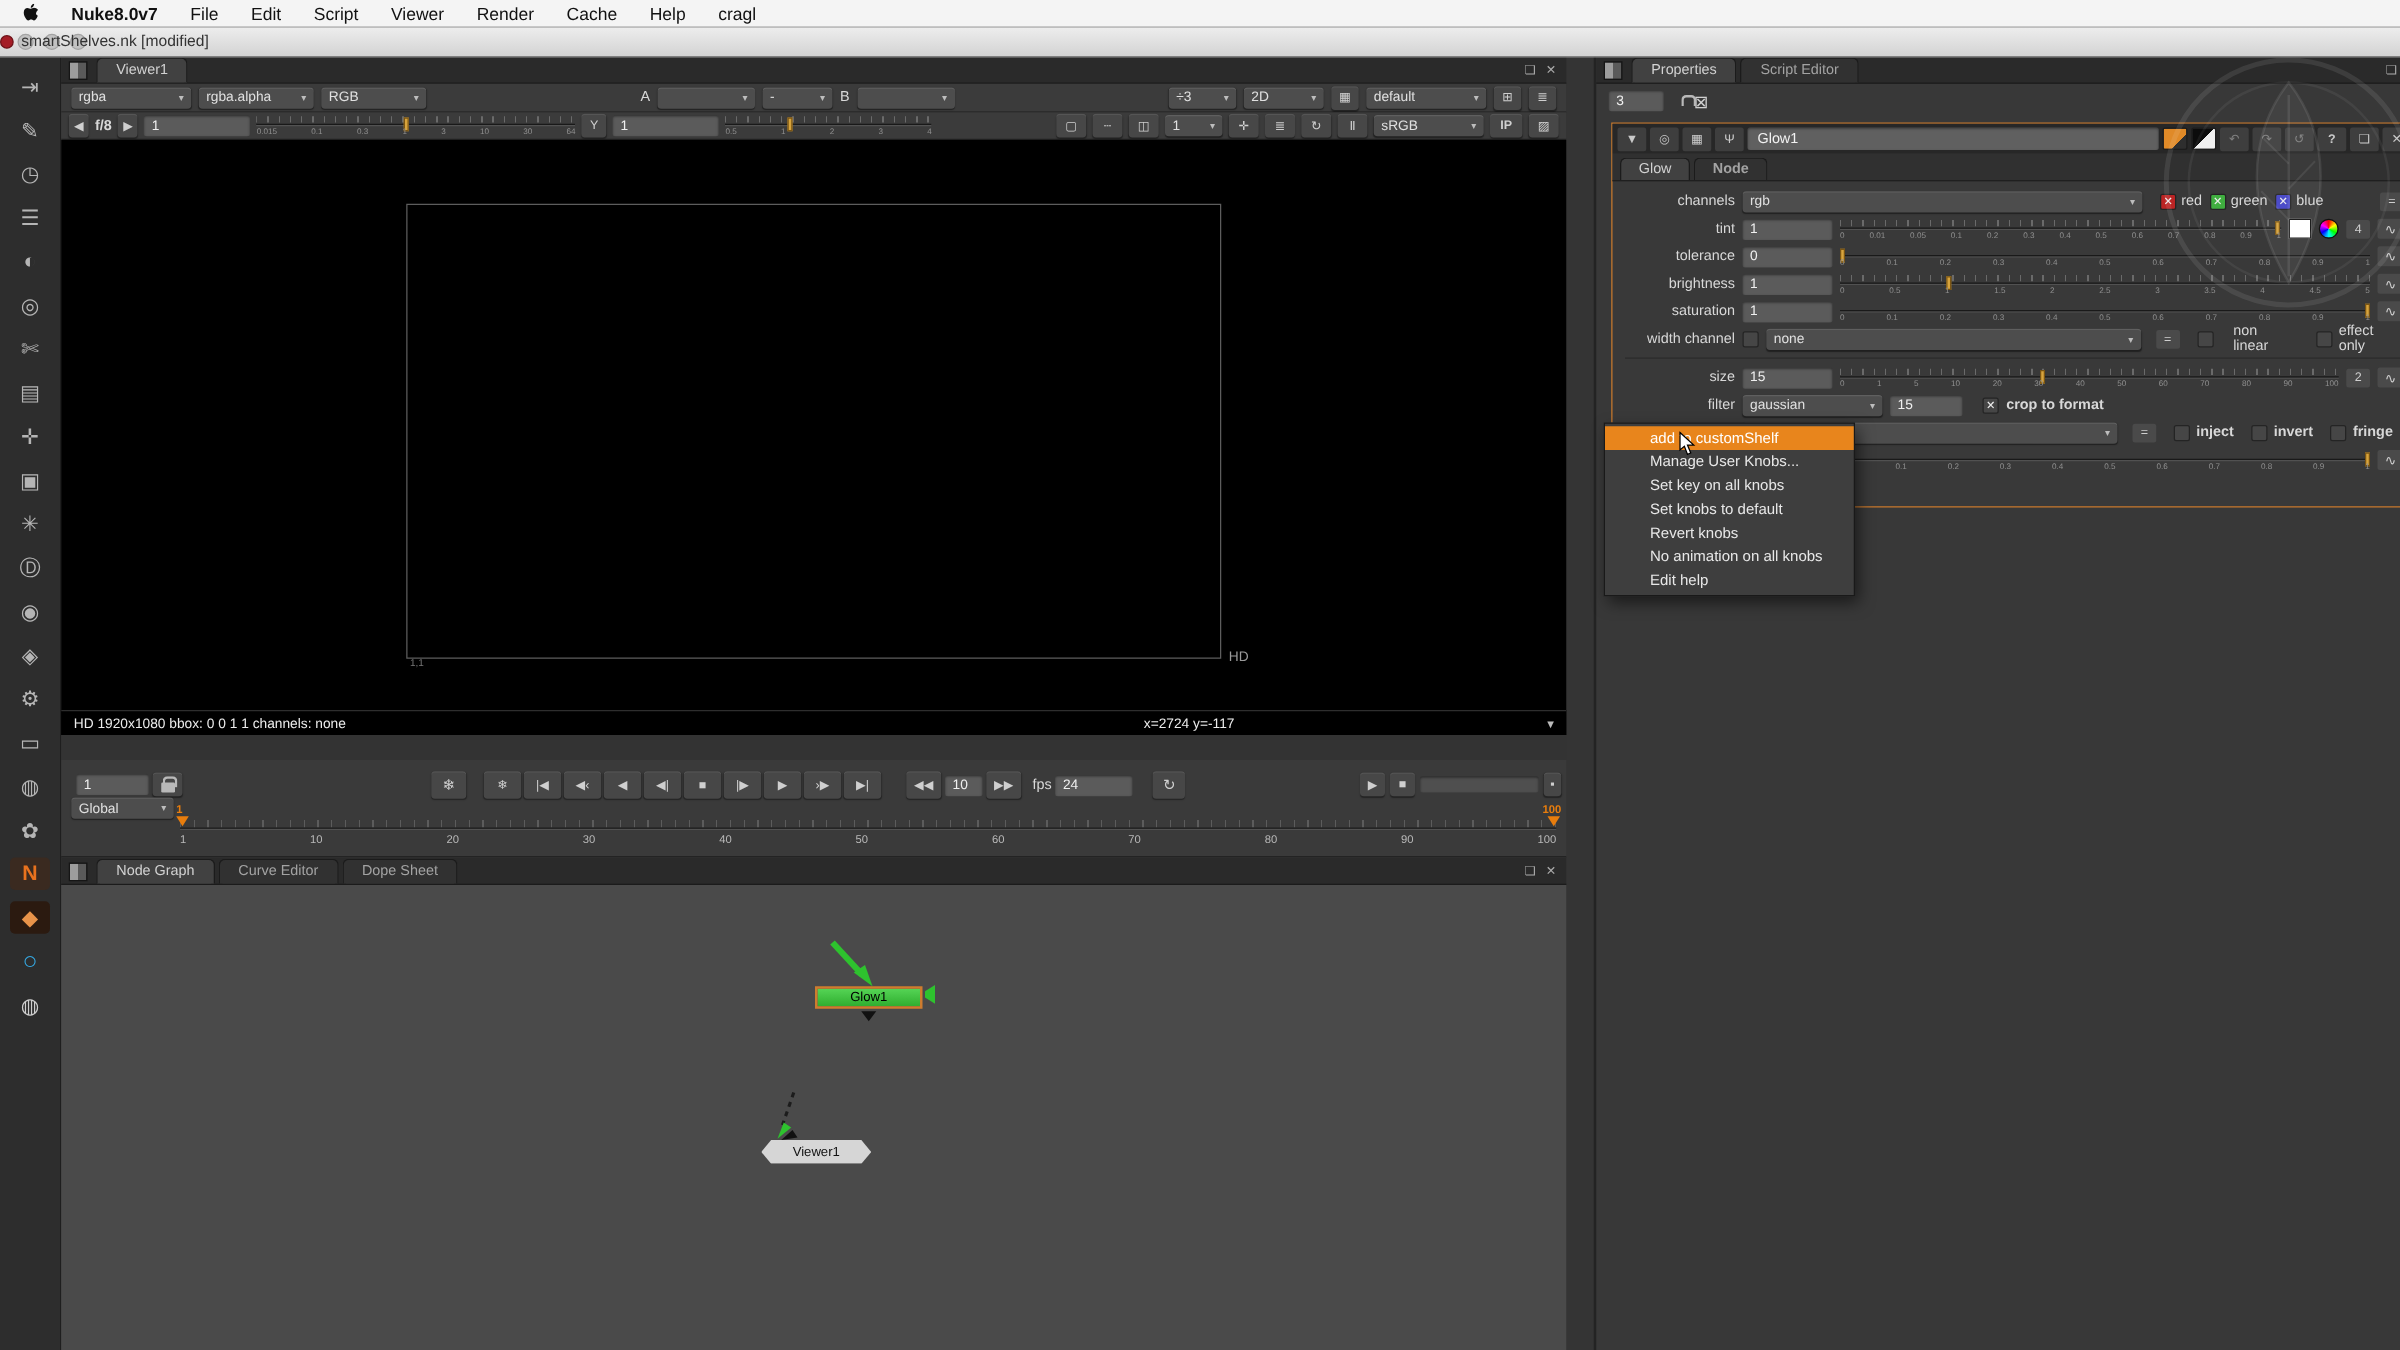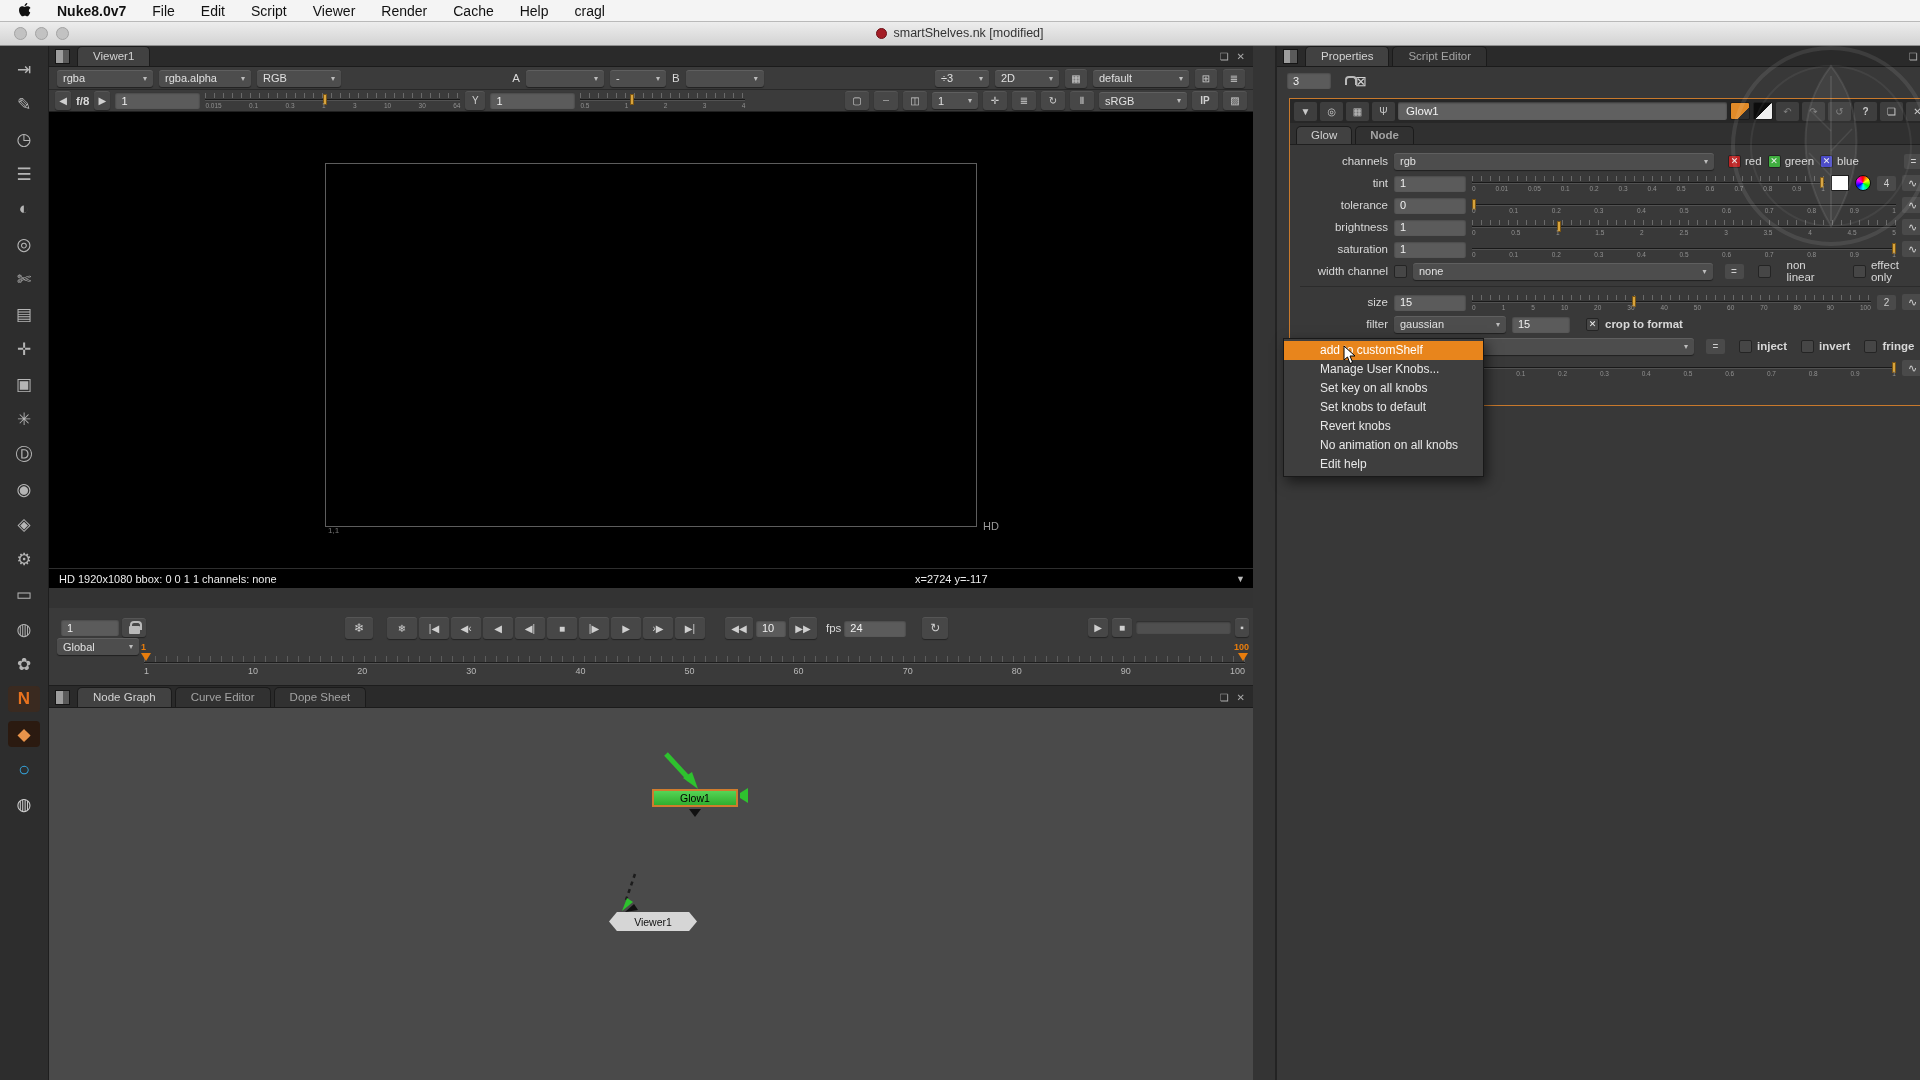--- a/index.html
+++ b/index.html
@@ -8,21 +8,21 @@
 
   
   .macbar{position:absolute;left:0;top:0;width:1920px;height:22px;background:#f4f4f4;border-bottom:1px solid #b9b9b9;display:flex;align-items:center;gap:26px;padding-left:18px;font-size:14px;color:#111;z-index:30;}
   .macbar .appname{font-weight:bold;}
   .macbar .mitem{white-space:nowrap;}
 
   
   .titlebar{position:absolute;left:0;top:22px;width:1920px;height:24px;background:linear-gradient(#ededed,#d3d3d3);border-bottom:1px solid #8f8f8f;z-index:29;}
   .lights{position:absolute;left:14px;top:5px;display:flex;gap:8px;}
   .light{width:13px;height:13px;border-radius:50%;background:#c2c2c2;border:1px solid #a3a3a3;}
-  .wtitle{position:absolute;left:0;right:0;top:4px;text-align:center;font-size:12.5px;color:#333;}
+  .wtitle{position:absolute;left:0;right:0;top:4px;text-align:left;font-size:12.5px;color:#333;}
   .doc-dot{display:inline-block;width:11px;height:11px;border-radius:50%;background:#a41d26;border:1px solid #6e1218;vertical-align:-2px;margin-right:6px;}
 
   
   .ltb{position:absolute;left:0;top:46px;width:49px;height:1034px;background:#2d2d2d;border-right:1px solid #1e1e1e;display:flex;flex-direction:column;align-items:center;padding-top:10px;gap:9px;}
   .ltb .ic{width:32px;height:26px;display:flex;align-items:center;justify-content:center;color:#b5b5b5;font-size:17px;border-radius:4px;}
   .ltb .ic:nth-child(19){color:#e8721e;font-weight:bold;background:#3a2a20;}
   .ltb .ic:nth-child(20){color:#e8934a;background:#2b1a10;border-radius:4px;}
   .ltb .ic:nth-child(21){color:#35a7e0;font-size:20px;font-weight:bold;}
   .ltb .ic:nth-child(22){color:#cfcfcf;}
 

